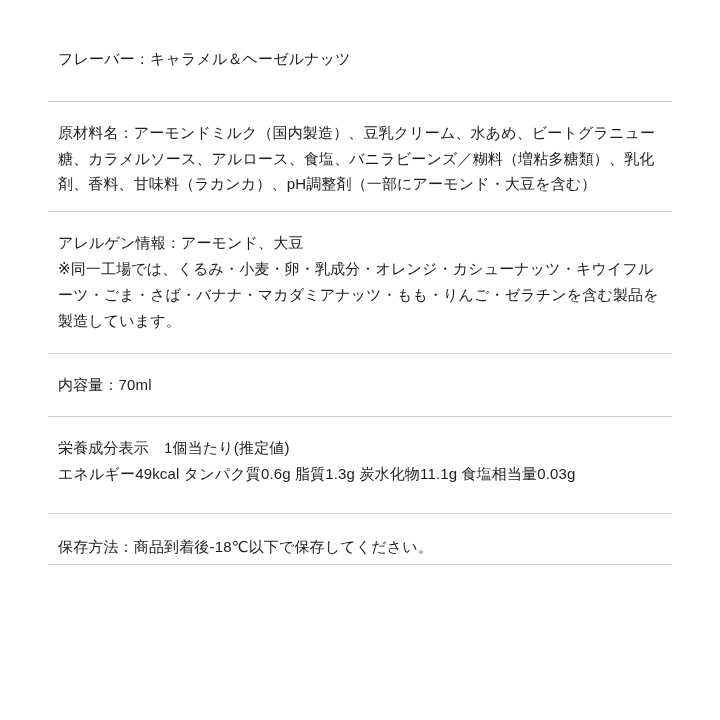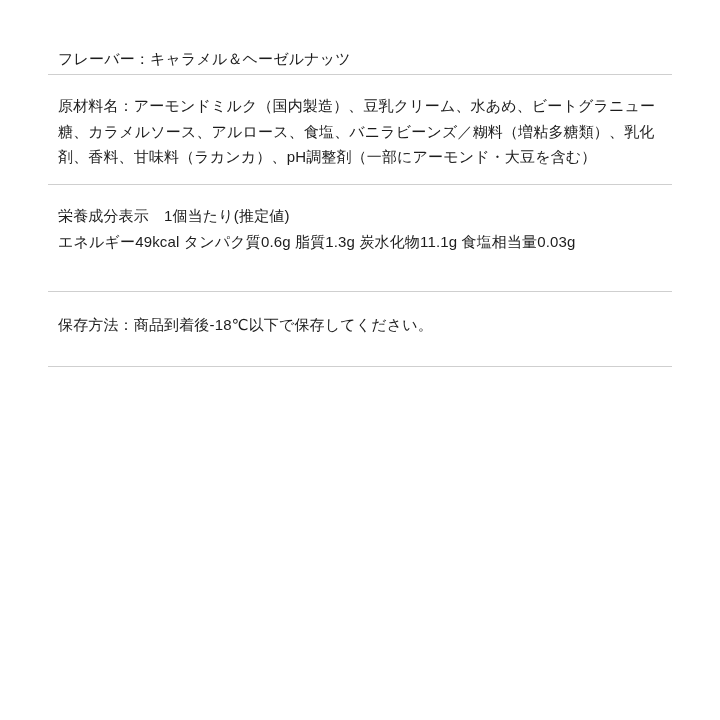--- a/index.html
+++ b/index.html
@@ -31,43 +31,50 @@
     border-top: none;
   }
   .spec-text {
     font-size: 15px;
     line-height: 1.72;
     letter-spacing: 0.01em;
     white-space: pre-wrap;
     word-break: break-all;
     color: #1c1c1c;
   }
-  .row-flavor { padding-top: 16px; padding-bottom: 2px; }
+  .row-flavor { padding-top: 16px; padding-bottom: 29px; }
   .row-type { padding-top: 18px; padding-bottom: 18px; }
   .row-ingredients { padding-top: 18px; }
   .row-allergen { padding-top: 18px; padding-bottom: 20px; }
   .row-volume { padding-top: 18px; padding-bottom: 18px; }
-  .row-nutrition { padding-top: 18px; padding-bottom: 36px; }
-  .row-storage { padding-top: 20px; padding-bottom: 28px; }
+  .row-nutrition { padding-top: 18px; padding-bottom: 26px; }
+  .row-storage { padding-top: 20px; padding-bottom: 4px; }
 </style>
 </head>
 <body>
 
 <div class="sheet">
 
   <div class="row row-flavor">
     <div class="spec-text">フレーバー：キャラメル＆ヘーゼルナッツ</div>
   </div>
 
 
   <div class="row row-ingredients">
     <div class="spec-text">原材料名：アーモンドミルク（国内製造）、豆乳クリーム、水あめ、ビートグラニュー糖、カラメルソース、アルロース、食塩、バニラビーンズ／糊料（増粘多糖類）、乳化剤、香料、甘味料（ラカンカ）、pH調整剤（一部にアーモンド・大豆を含む）</div>
   </div>
 
+  <div class="row row-allergen">
+    <div class="spec-text">アレルゲン情報：アーモンド、大豆
+※同一工場では、くるみ・小麦・卵・乳成分・オレンジ・カシューナッツ・キウイフルーツ・ごま・さば・バナナ・マカダミアナッツ・もも・りんご・ゼラチンを含む製品を製造しています。</div>
+  </div>
 
+  <div class="row row-volume">
+    <div class="spec-text">内容量：70ml</div>
+  </div>
 
   <div class="row row-nutrition">
     <div class="spec-text">栄養成分表示　1個当たり(推定値)
 エネルギー49kcal タンパク質0.6g 脂質1.3g 炭水化物11.1g 食塩相当量0.03g</div>
   </div>
 
   <div class="row row-storage">
     <div class="spec-text">保存方法：商品到着後-18℃以下で保存してください。</div>
   </div>
 

